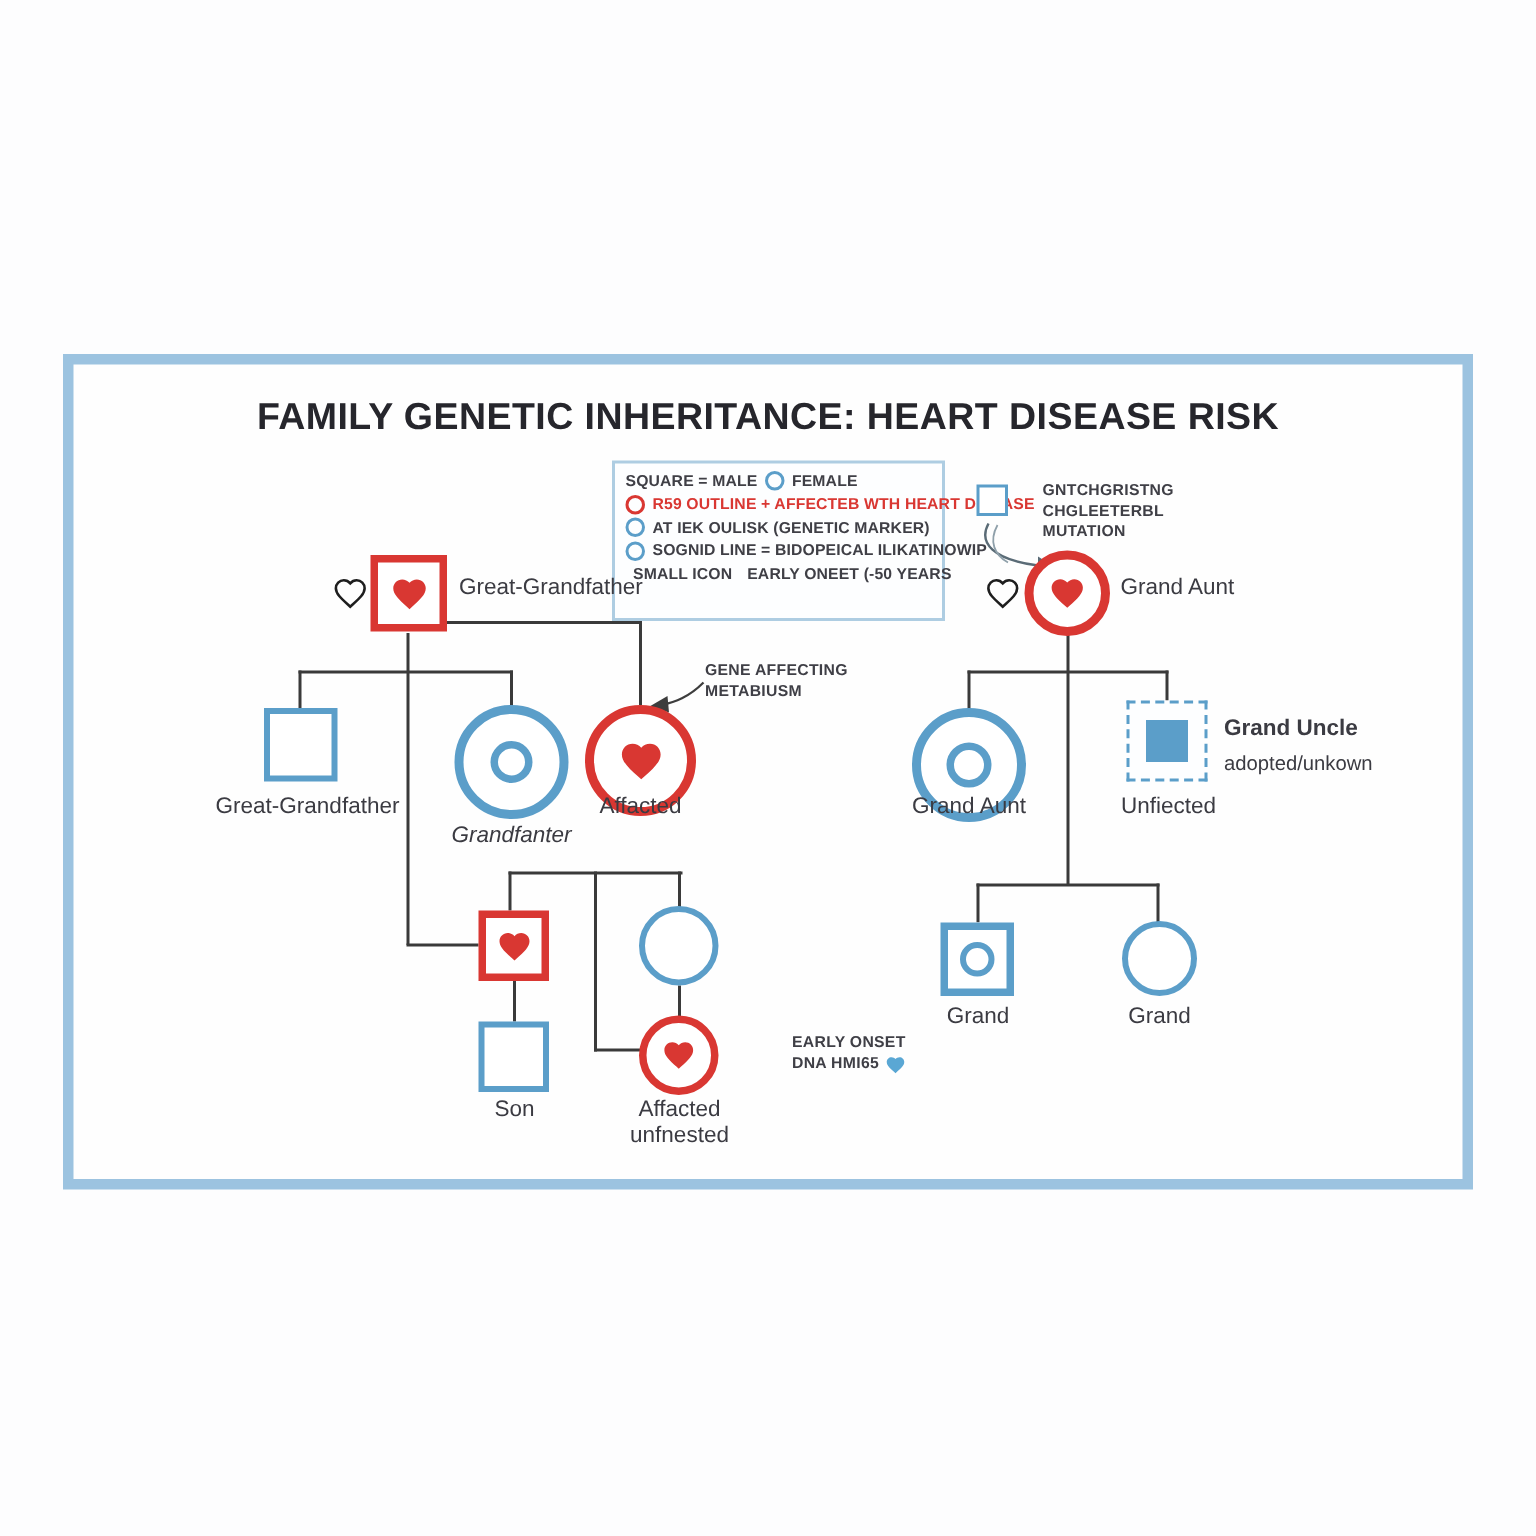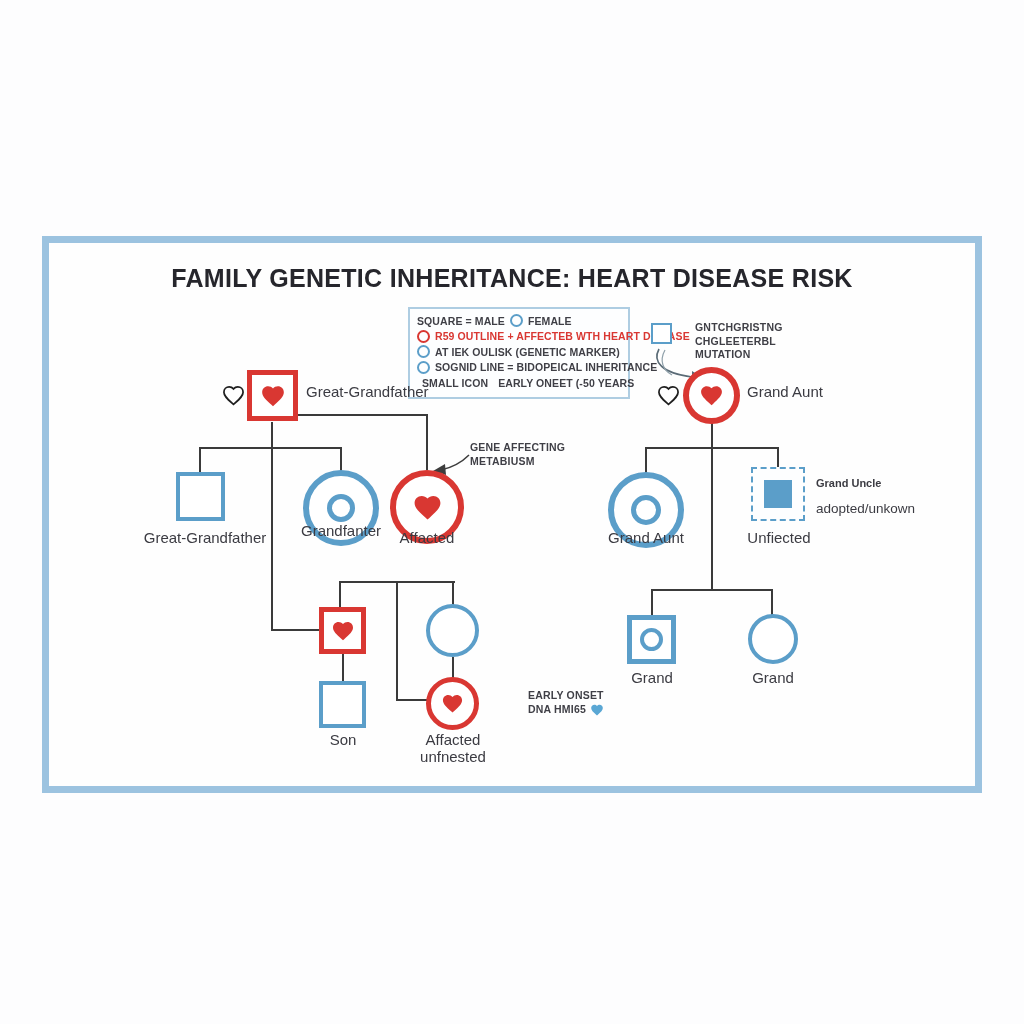--- a/index.html
+++ b/index.html
@@ -23,21 +23,21 @@
   .dashed-sq{position:absolute;box-sizing:border-box;border:2px dashed var(--symbol-blue,#5b9ec9);
              background:#fdfeff;display:flex;align-items:center;justify-content:center;}
   .fill-sq{background:var(--symbol-blue,#5b9ec9);}
   
   .lbl{position:absolute;font-size:15px;color:var(--text-dark,#3b3b42);white-space:nowrap;}
   .lbl.c{transform:translateX(-50%);}
   .note{position:absolute;font-size:10.5px;font-weight:700;line-height:13.5px;letter-spacing:.2px;
         color:#3f3f46;white-space:nowrap;}
   
   #legend{position:absolute;left:408px;top:289px;width:222px;box-sizing:border-box;
-          border:2px solid var(--legend-border,#aecde2);background:#fdfeff;padding:5px 7px 8px 7px;
+          border:2px solid var(--legend-border,#aecde2);background:#fdfeff;padding:5px 7px 23px 7px;
           display:flex;flex-direction:column;gap:2.5px;}
   .lrow{display:flex;align-items:center;gap:5px;font-size:10.5px;font-weight:700;
         letter-spacing:.1px;color:#3f3f46;white-space:nowrap;}
   .lrow.red-t{color:var(--symbol-red,#d93732);}
   .ic-ci{width:9px;height:9px;border-radius:50%;border:2.5px solid var(--symbol-blue,#5b9ec9);flex:0 0 auto;}
   .ic-ci.r{border-color:var(--symbol-red,#d93732);}
   svg.heart{display:block;}
   .arrow-layer{position:absolute;left:0;top:0;pointer-events:none;}
 </style>
 </head>
@@ -63,21 +63,21 @@
     <div class="lrow red-t">
       <span class="ic-ci r"></span>
       <span>R59 OUTLINE + AFFECTEB WTH HEART DISEASE</span>
     </div>
     <div class="lrow">
       <span class="ic-ci"></span>
       <span>AT IEK OULISK (GENETIC MARKER)</span>
     </div>
     <div class="lrow">
       <span class="ic-ci"></span>
-      <span>SOGNID LINE = BIDOPEICAL INHERITANCE</span>
+      <span>SOGNID LINE = BIDOPEICAL ILIKATINOWIP</span>
     </div>
     <div class="lrow">
       <svg class="heart" width="13" height="13" viewBox="0 0 24 24">
           <use href="#heartP" fill="none" stroke="#5b9ec9" stroke-width="2.4"></use>
         </svg>
       <span>SMALL ICON</span>
       <svg class="heart" width="12" height="12" viewBox="0 0 24 24">
           <use href="#heartP" fill="#5aa7d4"></use>
         </svg>
       <span>EARLY ONEET (-50 YEARS</span>
@@ -156,39 +156,39 @@
       </svg>
   </div>
   <div class="lbl" style="left:747px;top:365px;">Grand Aunt</div>
 
   <div class="sq blue" style="left:176px;top:454px;width:49px;height:49px;"></div>
   <div class="lbl c" style="left:205px;top:511px;">Great-Grandfather</div>
 
   <div class="ci blue6" style="left:303px;top:452px;width:76px;height:76px;">
     <div class="inner-ci" style="width:28px;height:28px;border:5px solid var(--symbol-blue,#5b9ec9);"></div>
   </div>
-  <div class="lbl c" style="left:341px;top:504px;">Grandfanter</div>
+  <div class="lbl c" style="left:341px;top:530px;font-style:italic;">Grandfanter</div>
 
   <div class="ci red6" style="left:390px;top:452px;width:74px;height:74px;">
     <svg class="heart" width="31" height="31" viewBox="0 0 24 24">
         <use href="#heartP" fill="#d93732"></use>
       </svg>
   </div>
   <div class="lbl c" style="left:427px;top:511px;">Affacted</div>
 
   <div class="ci blue6" style="left:608px;top:454px;width:76px;height:76px;">
     <div class="inner-ci" style="width:30px;height:30px;border:5px solid var(--symbol-blue,#5b9ec9);"></div>
   </div>
   <div class="lbl c" style="left:646px;top:511px;">Grand Aunt</div>
 
   <div class="dashed-sq" style="left:751px;top:449px;width:54px;height:54px;">
     <div class="fill-sq" style="width:28px;height:28px;"></div>
   </div>
   <div class="lbl c" style="left:779px;top:511px;">Unfiected</div>
-  <div class="lbl" style="left:816px;top:459px;font-weight:700;font-size:11px;text-align:right;">Grand Uncle</div>
+  <div class="lbl" style="left:816px;top:459px;font-weight:700;font-size:15px;text-align:right;">Grand Uncle</div>
   <div class="lbl" style="left:816px;top:483px;font-size:13.5px;">adopted/unkown</div>
 
   <div class="sq red5" style="left:319px;top:589px;width:47px;height:47px;">
     <svg class="heart" width="24" height="24" viewBox="0 0 24 24">
         <use href="#heartP" fill="#d93732"></use>
       </svg>
   </div>
   <div class="ci blue" style="left:426px;top:586px;width:53px;height:53px;"></div>
 
   <div class="sq" style="left:627px;top:597px;width:49px;height:49px;border:5px solid var(--symbol-blue,#5b9ec9);">

